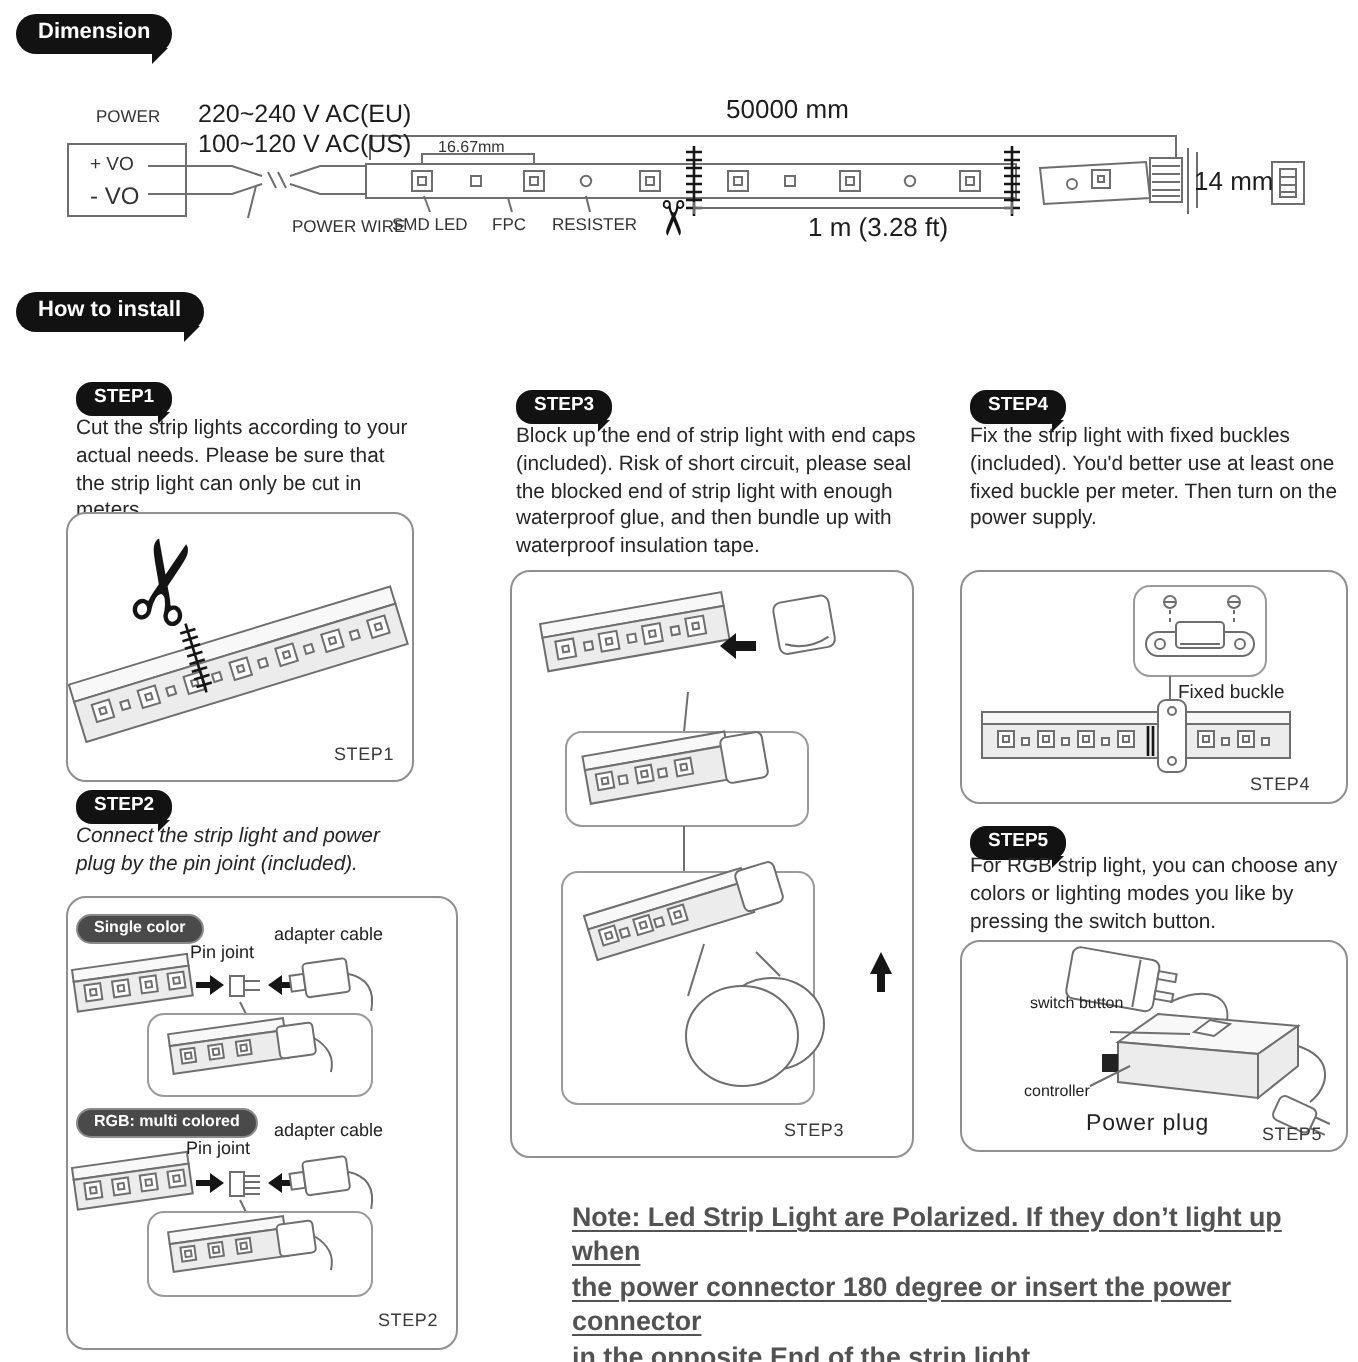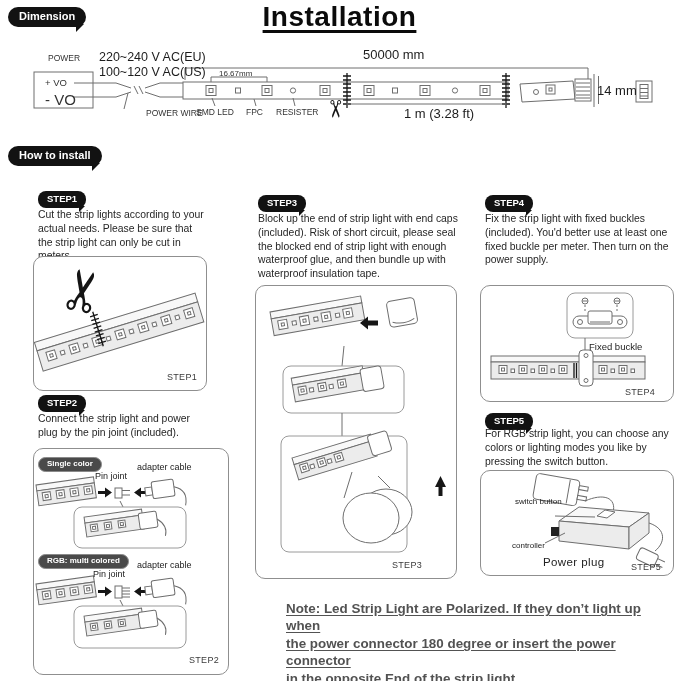--- a/index.html
+++ b/index.html
@@ -37,23 +37,20 @@
   .faceTop{fill:#f8f8f8;stroke:#6e6e6e;stroke-width:1;}
   .solid{fill:#161616;stroke:none;}
   .cut{stroke:#161616;stroke-width:1.3;fill:none;}
 </style>
 </head>
 <body>
 
 <div class="page">
 
   <div class="pill" style="left:8px;top:7px;">Dimension</div>
-  <div class="title">
-    <span>Installation</span>
-  </div>
 
   <svg class="abs" style="left:28px;top:46px;" width="645" height="95" viewBox="0 0 645 95">
 
     <rect x="6" y="26" width="59" height="36" class="shape"></rect>
     <line x1="46" y1="37" x2="65" y2="37" class="ln"></line>
     <line x1="46" y1="51" x2="65" y2="51" class="ln"></line>
 
     <path d="M65 37 H88 L103 42" class="ln"></path>
     <path d="M65 51 H88 L103 46" class="ln"></path>
     <path d="M117 42 L132 37 H155" class="ln"></path>
@@ -109,21 +106,21 @@
     <line x1="570.5" y1="30" x2="570.5" y2="58" class="ln"></line>
     <rect x="608" y="35" width="16" height="21" class="shape"></rect>
     <rect x="612" y="38.5" width="8" height="14" class="ln"></rect>
     <path d="M612 42.5 h8 M612 46.5 h8 M612 50 h8" class="ln"></path>
   </svg>
 
   <div class="dlabel" style="left:48px;top:53px;font-size:8.5px;">POWER</div>
   <div class="dlabel-big" style="left:99px;top:50px;font-size:12.5px;">220~240 V AC(EU)</div>
   <div class="dlabel-big" style="left:99px;top:65px;font-size:12.5px;">100~120 V AC(US)</div>
   <div class="dlabel" style="left:45px;top:77px;font-size:9.5px;">+ VO</div>
-  <div class="dlabel" style="left:45px;top:91px;font-size:15px;">- VO</div>
+  <div class="dlabel" style="left:45px;top:91px;font-size:12px;">- VO</div>
   <div class="dlabel" style="left:110px;top:108px;padding-left:36px;">POWER WIRE</div>
   <div class="dlabel" style="left:219px;top:69px;font-size:8px;">16.67mm</div>
   <div class="dlabel" style="left:196px;top:107px;">SMD LED</div>
   <div class="dlabel" style="left:246px;top:107px;">FPC</div>
   <div class="dlabel" style="left:276px;top:107px;">RESISTER</div>
   <div class="dlabel-big" style="left:363px;top:47px;">50000 mm</div>
   <div class="dlabel-big" style="left:404px;top:106px;">1 m (3.28 ft)</div>
   <div class="dlabel-big" style="left:597px;top:83px;">14 mm</div>
   <div class="scissors" style="left:325px;top:97px;font-size:24px;transform:rotate(90deg);">✂</div>
 
@@ -159,21 +156,21 @@
       </g>
       <g class="cut" transform="rotate(-17 64 72)">
         <path d="M64 54 V90 M60 58 H68 M60 62 H68 M60 66 H68 M60 70 H68 M60 74 H68 M60 78 H68 M60 82 H68 M60 86 H68"></path>
       </g>
     </svg>
     <div class="scissors" style="left:26px;top:6px;font-size:56px;transform:rotate(-78deg);">✂</div>
     <div class="figlabel" style="right:9px;bottom:8px;">STEP1</div>
   </div>
 
   <div class="steppill" style="left:38px;top:395px;">STEP2</div>
-  <div class="steptext" style="left:38px;top:412px;width:152px;">Connect the strip light and power plug by the pin joint (included).</div>
+  <div class="steptext" style="left:38px;top:412px;width:152px;font-style:italic;">Connect the strip light and power plug by the pin joint (included).</div>
   <div class="figure" style="left:33px;top:448px;width:194px;height:225px;">
     <svg width="194" height="225" viewBox="0 0 194 225">
 
       <g transform="translate(2,36) rotate(-8)">
         <rect x="0" y="0" width="58" height="6" class="faceTop"></rect>
         <rect x="0" y="6" width="58" height="15" class="face"></rect>
         <rect x="5" y="8.5" width="8" height="8" class="shape"></rect>
           <rect x="7.5" y="11" width="3" height="3" class="ln"></rect>
         <rect x="19" y="8.5" width="8" height="8" class="shape"></rect>
           <rect x="21.5" y="11" width="3" height="3" class="ln"></rect>

